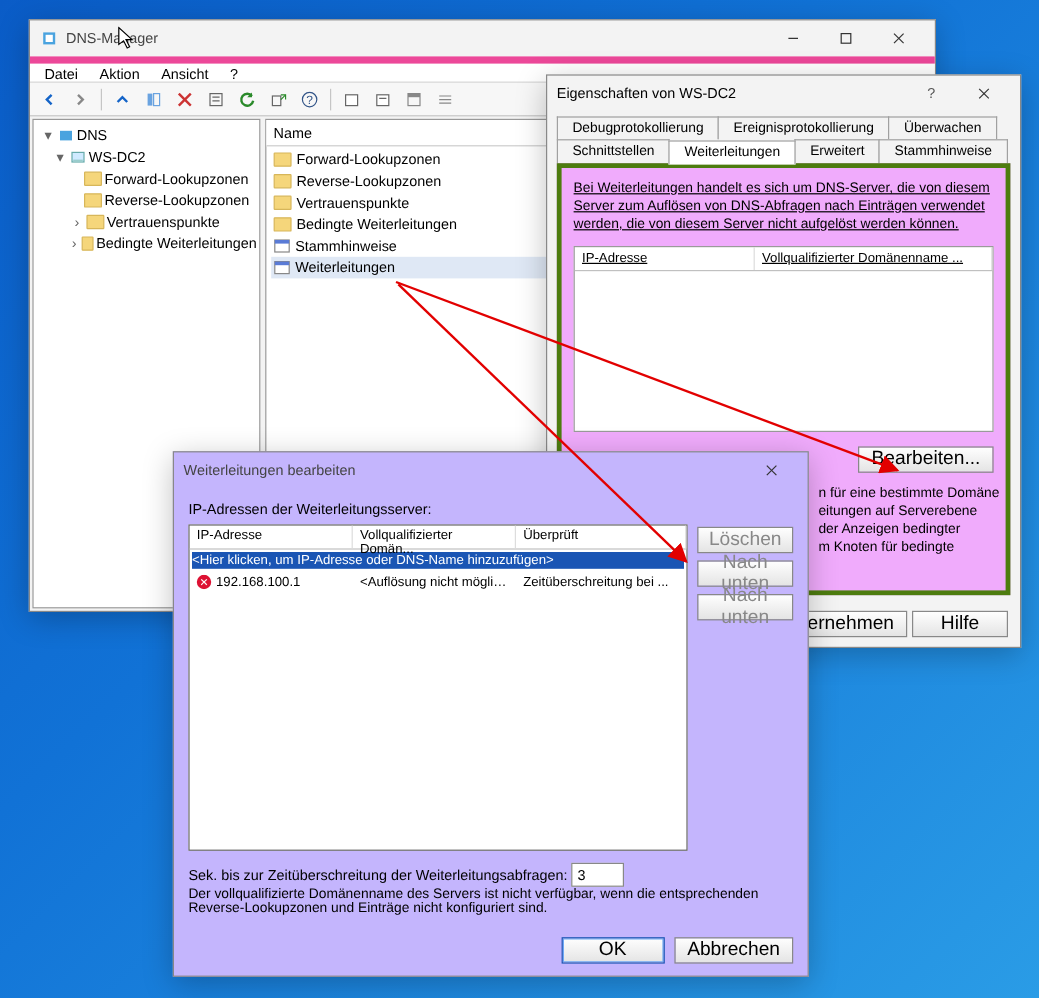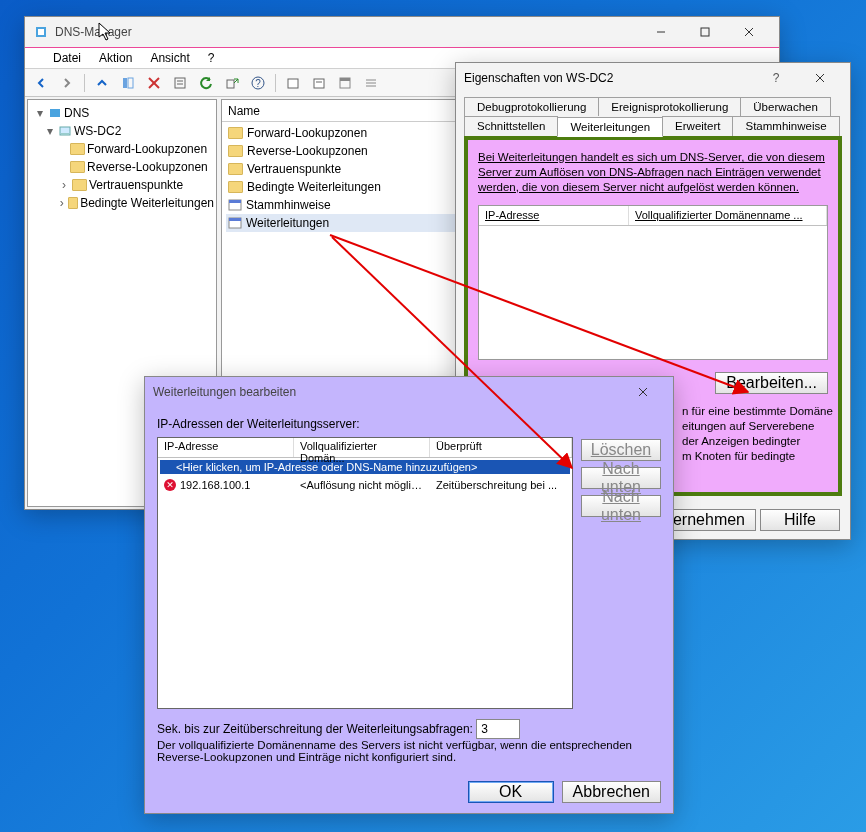--- a/index.html
+++ b/index.html
@@ -8,21 +8,21 @@
 
   .window { position: absolute; background: #fff; border: 1px solid #888; box-shadow: 0 6px 24px rgba(0,0,0,.25); }
 
   
   #mgr { left: 24px; top: 16px; width: 756px; height: 494px; background:#f3f3f3; }
   .titlebar { height: 30px; display: flex; align-items: center; padding: 0 8px; font-size: 12px; color:#444; }
   .titlebar .icon { width: 16px; height: 16px; margin-right: 6px; }
   .titlebar .spacer { flex: 1; }
   .winbtn { width: 44px; height: 28px; display:flex; align-items:center; justify-content:center; color:#555; }
 
-  .menubar { height: 22px; border-top:1px solid #ec4899; border-bottom:1px solid #d0d0d0; background:#fff; display:flex; align-items:center; padding:0 20px; gap:2px; }
+  .menubar { height: 22px; border-top:6px solid #ec4899; border-bottom:1px solid #d0d0d0; background:#fff; display:flex; padding:0 4px; gap:2px; }
   .menubar span { padding: 2px 8px; }
 
   .toolbar { height: 28px; background:#f7f7f7; border-bottom:1px solid #c5c5c5; display:flex; align-items:center; padding:0 4px; gap:2px; }
   .tbtn { width:24px; height:22px; border:1px solid transparent; display:flex; align-items:center; justify-content:center; }
   .toolbar .sep { width:1px; height:18px; background:#c5c5c5; margin:0 3px; }
 
   .mgr-body { position:absolute; top:82px; left:2px; right:2px; bottom:2px; display:flex; gap:4px; }
   .tree, .listview { background:#fff; border:1px solid #999; }
   .tree { width:190px; height:100%; overflow:hidden; padding:4px 2px; }
   .listview { flex:1; height:100%; }
@@ -44,33 +44,33 @@
   #props .titlebar { color:#000; }
   .tabs { margin:4px 8px 0 8px; }
   .tabrow { display:flex; gap:0; }
   .tab { padding:3px 12px; border:1px solid #a0a0a0; border-bottom:none; background:#f3f3f3; font-size:11.5px; margin-right:-1px; position:relative; }
   .tab.active { background:#fff; border-bottom:1px solid #fff; top:1px; z-index:2; }
   .tab-panel { border:4px solid #4d7c0f; background:#f0abfc; padding:10px; height:360px; position:relative;text-decoration:underline; }
   .fwbox { border:1px solid #9a9a9a; height:155px; background:#fff; margin-top:10px; }
   .fwbox .hdr { display:flex; border-bottom:1px solid #c0c0c0; height:20px; align-items:center; font-size:11px; }
   .fwbox .hdr div { padding:0 6px; border-right:1px solid #ddd; height:100%; display:flex; align-items:center; }
   .btn { min-width:80px; height:22px; border:1px solid #888; background:linear-gradient(#fefefe,#e4e4e4); padding:0 10px; font-size:16px; display:inline-flex; align-items:center; justify-content:center; }
-  .btn:disabled, .btn.disabled { color:#888;text-decoration:underline; }
+  .btn:disabled, .btn.disabled { color:#888; }
   .props-buttons { position:absolute; right:10px; bottom:8px; display:flex; gap:4px; }
 
   
   #editdlg { left: 144px; top: 376px; width: 530px; height: 438px; background:#c4b5fd; z-index:20; }
   .dlg-body { padding:10px 12px; position:relative; height:calc(100% - 30px); }
   .iplist { border:1px solid #666; background:#fff; height:272px; display:flex; }
   .iplist-main { flex:1; }
   .iplist-hdr { display:flex; height:20px; border-bottom:1px solid #c0c0c0; font-size:11px; }
   .iplist-hdr div { padding:2px 6px; border-right:1px solid #ddd; }
   .iplist-row { display:flex; align-items:center; height:18px; font-size:11px; }
   .iplist-row > div { padding:0 6px; overflow:hidden; white-space:nowrap; text-overflow:ellipsis; }
-  .insert-row { background:#1a55b4; color:#fff; padding:1px 16px; font-size:11px; }
+  .insert-row { background:#1a55b4; color:#fff; padding:1px 0; font-size:11px; }
   .err-ico { width:12px; height:12px; border-radius:50%; background:#d13; display:inline-flex; align-items:center; justify-content:center; color:#fff; font-size:9px; margin-right:4px; }
   .sidebtns { display:flex; flex-direction:column; gap:6px; padding:2px 0 0 8px; }
   .sidebtns .btn { width:80px; }
   .bottomline { margin-top:10px; font-size:12px; }
   .bottomline input { width:44px; height:20px; border:1px solid #888; text-align:left; padding:0 4px; font-size:12px; }
   .hint { font-size:11.5px; color:#000; margin-top:0; max-width:500px; }
   .dlg-buttons { position:absolute; right:12px; bottom:10px; display:flex; gap:8px; }
   .dlg-buttons .btn { min-width:86px; }
   .btn.default { border:1px solid #1a55b4; box-shadow:0 0 0 1px #6fa8f5 inset; }
 

